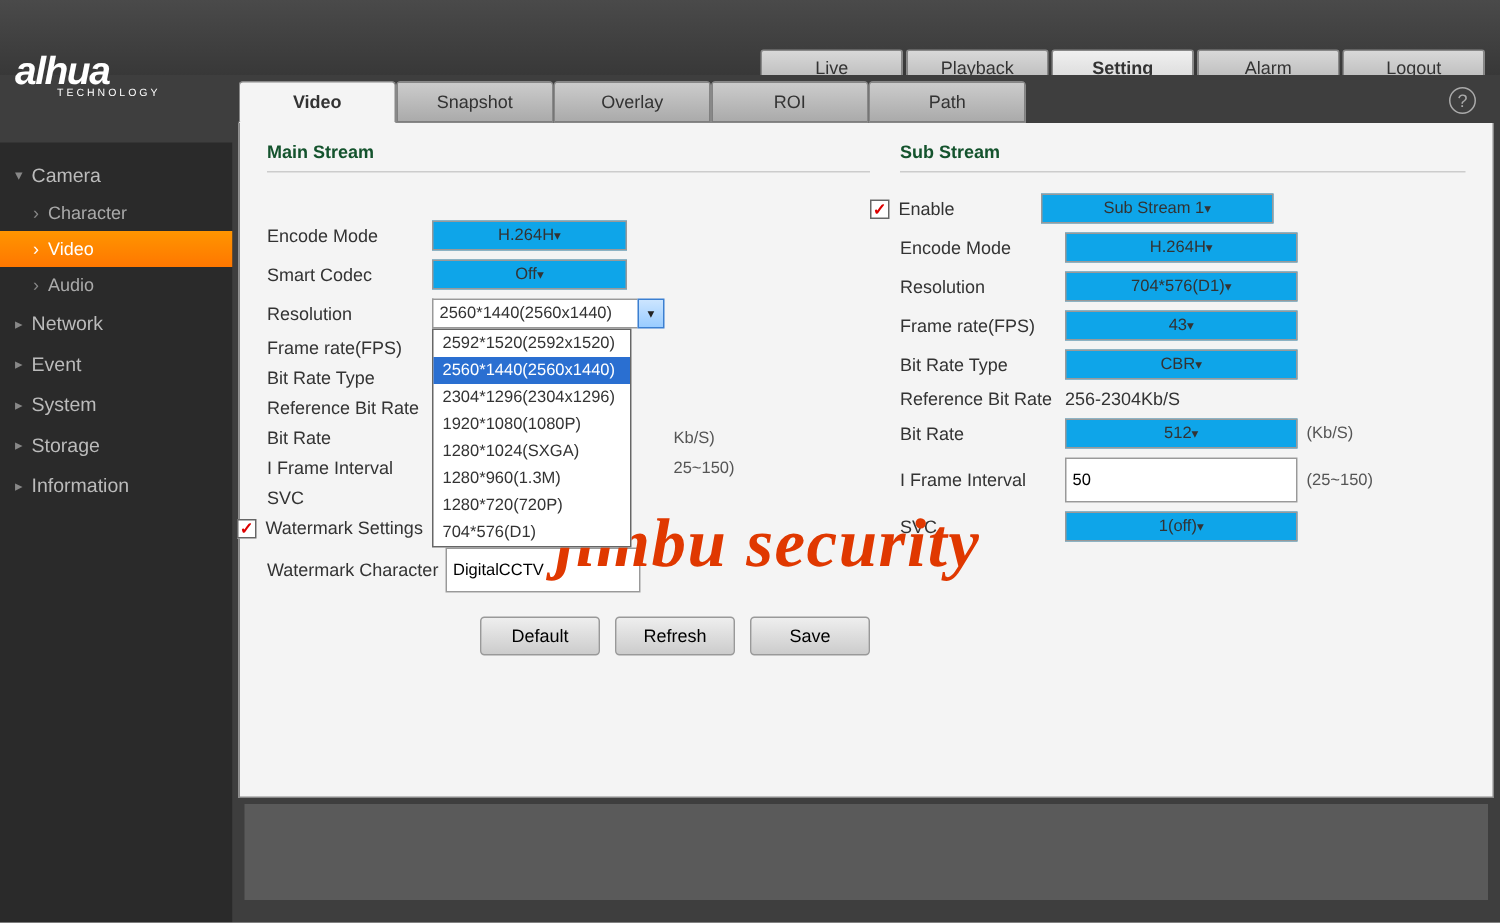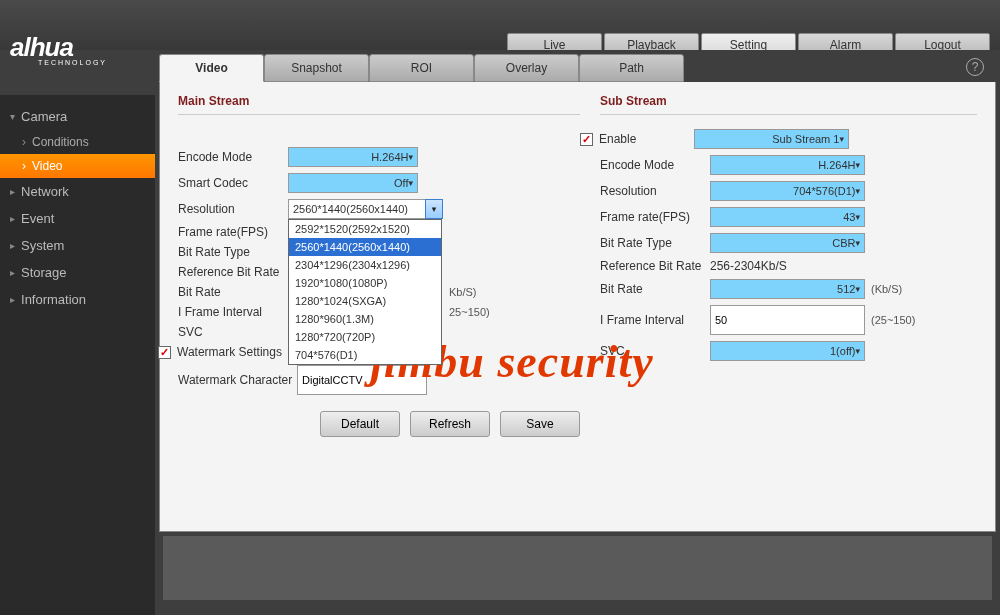--- a/index.html
+++ b/index.html
@@ -3,53 +3,53 @@
   <meta charset="utf-8">
   <style>
     * { margin: 0; padding: 0; box-sizing: border-box; font-family: Arial, sans-serif; }
     body { width: 1000px; height: 615px; background: #3e3e3e; overflow: hidden; position: relative; }
     
     .header { height: 50px; background: linear-gradient(#4a4a4a, #383838); display: flex; align-items: center; padding: 0 10px; }
     .logo { color: #fff; font-size: 26px; font-weight: bold; font-style: italic; letter-spacing: -1px; flex: 1; margin-top: 48px; }
     .logo-sub { font-size: 7px; letter-spacing: 2px; display: block; margin-top: -4px; margin-left: 28px; font-style: normal; font-weight: normal; }
     .top-nav { display: flex; gap: 2px; }
     .top-nav-btn { width: 95px; height: 24px; background: linear-gradient(#d8d8d8, #b8b8b8); border: 1px solid #888; color: #333; font-size: 12px; display: flex; align-items: center; justify-content: center; cursor: pointer; border-radius: 2px; margin-top: 40px; }
-    .top-nav-btn.active { background: linear-gradient(#f0f0f0, #d8d8d8); font-weight: normal; }
+    .top-nav-btn.active { background: linear-gradient(#f0f0f0, #d8d8d8); font-weight: bold; }
     
     .main-container { display: flex; height: calc(100% - 50px); }
     .sidebar { width: 155px; background: #2a2a2a; padding-top: 8px; margin-top: 45px; }
     .sidebar-header { display: flex; align-items: center; color: #bbb; font-size: 13px; padding: 6px 10px; cursor: pointer; }
     .sidebar-header::before { content: '▸'; margin-right: 6px; font-size: 10px; color: #888; }
     .sidebar-header.expanded::before { content: '▾'; }
     .sidebar-sub { color: #aaa; font-size: 12px; padding: 5px 10px 5px 22px; cursor: pointer; display: flex; align-items: center; }
     .sidebar-sub::before { content: '›'; margin-right: 6px; color: #888; }
     .sidebar-sub.active { background: linear-gradient(#ff9500, #ff7700); color: #fff; }
     .sidebar-sub.active::before { color: #fff; }
     
     .content { flex: 1; background: #3e3e3e; padding: 4px; position: relative; }
     .tab-row { display: flex; position: relative; }
     .tab { width: 105px; height: 28px; background: linear-gradient(#ccc, #aaa); border: 1px solid #888; display: flex; align-items: center; justify-content: center; font-size: 12px; color: #333; cursor: pointer; border-radius: 3px 3px 0 0; }
     .tab.active { background: #f4f4f4; border-bottom: 1px solid #f4f4f4; font-weight: bold; }
     .help-icon { position: absolute; right: 12px; top: 4px; width: 18px; height: 18px; border: 1.5px solid #aaa; border-radius: 50%; color: #aaa; font-size: 12px; display: flex; align-items: center; justify-content: center; cursor: pointer; }
     
     .panel { background: #f4f4f4; border: 1px solid #888; border-top: none; padding: 12px 18px; height: 450px; display: flex; gap: 20px; position: relative; }
     .column { flex: 1; }
-    .section-title { font-size: 12px; font-weight: bold; color: #7f1d1d; border-bottom: 1px solid #ccc; padding-bottom: 6px; margin-bottom: 14px; }
+    .section-title { font-size: 12px; font-weight: bold; color: #14532d; border-bottom: 1px solid #ccc; padding-bottom: 6px; margin-bottom: 14px; }
     
     .form-row { display: flex; align-items: center; margin-bottom: 6px; font-size: 12px; color: #333; }
     .form-label { width: 110px; }
-    .form-select { width: 130px; height: 20px; border: 1px solid #999; background: #7dd3fc; font-size: 11px; padding: 0 4px; display: flex; align-items: center; justify-content: flex-end; cursor: pointer; }
+    .form-select { width: 130px; height: 20px; border: 1px solid #999; background: #0ea5e9; font-size: 11px; padding: 0 4px; display: flex; align-items: center; justify-content: center; cursor: pointer; }
     .form-select::after { content: '▾'; font-size: 9px; color: #333; }
     .form-select.wide { width: 155px; }
     .form-input { width: 130px; height: 20px; border: 1px solid #999; background: #fff; font-size: 11px; padding: 14px 4px; }
     .form-suffix { margin-left: 6px; font-size: 11px; color: #555; }
     .checkbox { width: 13px; height: 13px; border: 1px solid #666; background: #fff; margin-right: 6px; display: inline-flex; align-items: center; justify-content: center; cursor: pointer; }
     .checkbox.checked::after { content: '✓'; color: #d00; font-size: 11px; font-weight: bold; }
     
-    .dropdown-open { position: absolute; background: #fff; border: 1px solid #666; width: 154px; z-index: 10; }
+    .dropdown-open { position: absolute; background: #fff; border: 1px solid #666; width: 133px; z-index: 10; }
     .dropdown-trigger { background: #fff; border: 1px solid #999; border-right: none; height: 20px; width: 137px; font-size: 11px; padding: 0 4px; display: flex; align-items: center; }
     .dropdown-btn { width: 18px; height: 20px; background: linear-gradient(#cce5ff, #99ccff); border: 1px solid #3b7fd1; display: flex; align-items: center; justify-content: center; cursor: pointer; }
     .dropdown-btn::after { content: '▾'; font-size: 9px; color: #222; }
     .dropdown-item { padding: 3px 6px; font-size: 11px; cursor: pointer; }
     .dropdown-item.selected { background: #2a6fd1; color: #fff; }
     
     .button-row { display: flex; gap: 10px; margin-top: 16px; padding-left: 32px; }
     .action-btn { width: 80px; height: 26px; background: linear-gradient(#eee, #ccc); border: 1px solid #999; border-radius: 3px; font-size: 12px; cursor: pointer; }
     
     .watermark { position: absolute; left: 370px; top: 335px; font-family: 'Brush Script MT', cursive; font-size: 46px; font-style: italic; color: #e03800; font-weight: bold; pointer-events: none; z-index: 5; letter-spacing: 1px; }
@@ -69,35 +69,36 @@
     <div class="top-nav-btn">Playback</div>
     <div class="top-nav-btn active">Setting</div>
     <div class="top-nav-btn">Alarm</div>
     <div class="top-nav-btn">Logout</div>
   </div>
 </div>
 
 <div class="main-container">
   <div class="sidebar">
     <div class="sidebar-header expanded">Camera</div>
-    <div class="sidebar-sub">Conditions</div>
+    <div class="sidebar-sub">Character</div>
     <div class="sidebar-sub active">Video</div>
+    <div class="sidebar-sub">Audio</div>
     <div class="sidebar-header">Network</div>
     <div class="sidebar-header">Event</div>
     <div class="sidebar-header">System</div>
     <div class="sidebar-header">Storage</div>
     <div class="sidebar-header">Information</div>
   </div>
 
   <div class="content">
     <div class="tab-row">
       <div class="tab active">Video</div>
       <div class="tab">Snapshot</div>
+      <div class="tab">Overlay</div>
       <div class="tab">ROI</div>
-      <div class="tab">Overlay</div>
       <div class="tab">Path</div>
       <div class="help-icon">?</div>
     </div>
 
     <div class="panel">
       <div class="column">
         <div class="section-title">Main Stream</div>
         <div style="height:18px"></div>
         <div class="form-row">
           <div class="form-label">Encode Mode</div>

